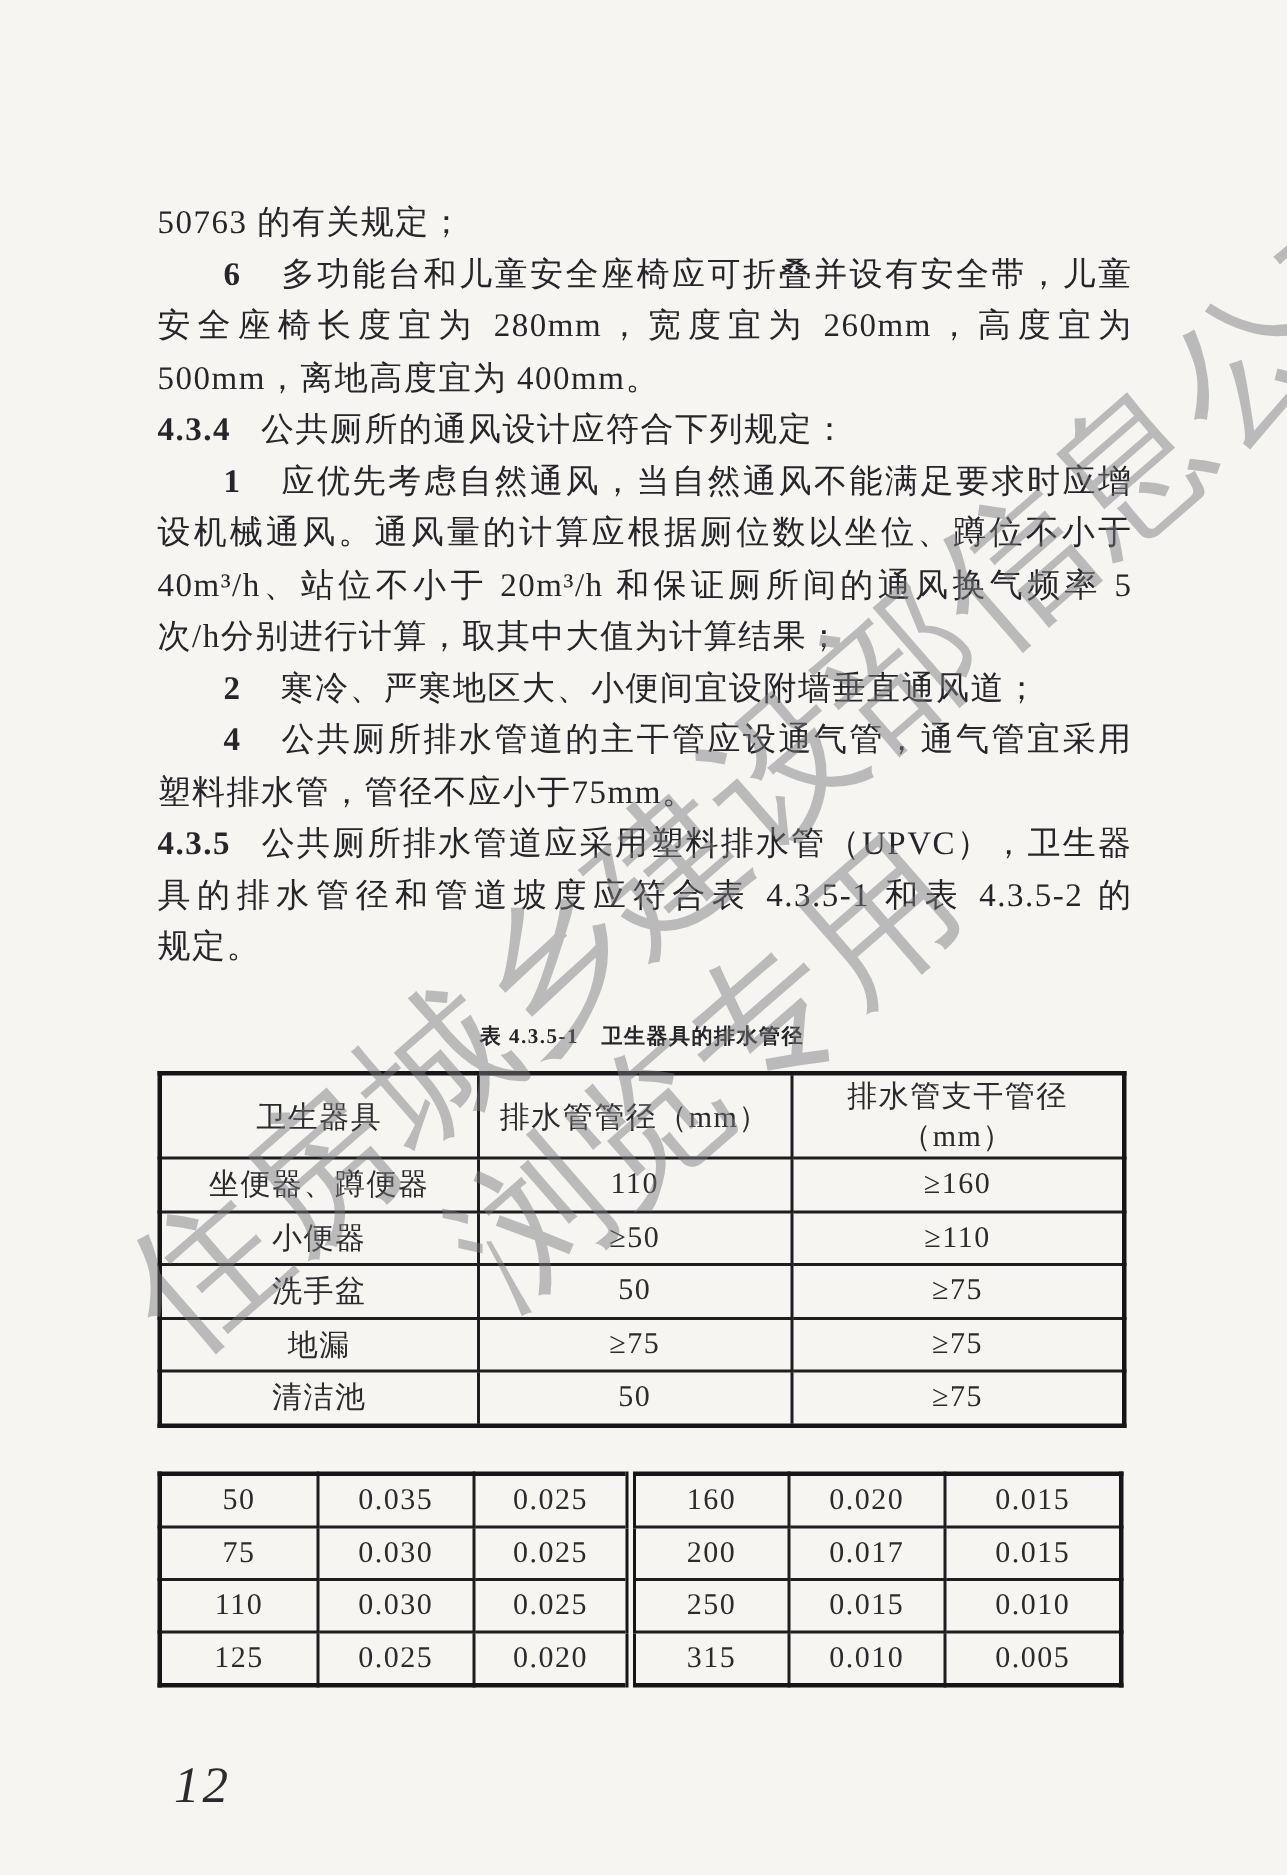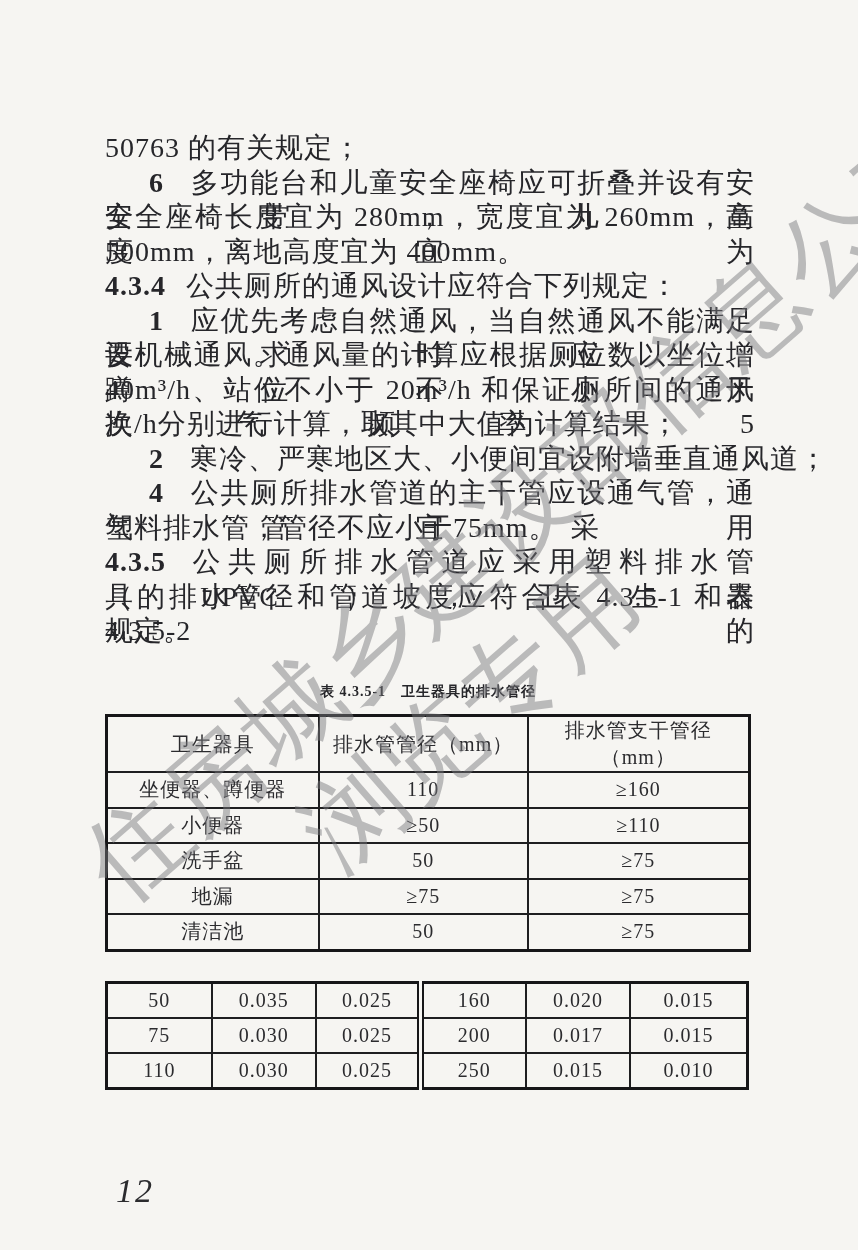--- a/index.html
+++ b/index.html
@@ -4,21 +4,21 @@
 <style>
   html,body{margin:0;padding:0;background:#e8e8e6;}
   .page{
     position:relative; width:858px; height:1250px;
     background:#f6f5f2; overflow:hidden;
     font-family:"Liberation Serif","DejaVu Serif",serif;
     color:#26262a;
   }
   
   .content{position:absolute;left:105px;top:131px;width:650px;}
-  .line{height:34.5px;line-height:34.5px;font-size:28px;letter-spacing:1px;white-space:nowrap;}
+  .line{height:34.5px;line-height:34.5px;font-size:22px;letter-spacing:1px;white-space:nowrap;}
   .line.fill{white-space:normal;text-align:justify;text-align-last:justify;}
   .num{font-weight:bold;display:inline-block;}
   .item .num{margin-left:44px;margin-right:26px;}
   .sec .num{margin-right:20px;text-align:right;}
   
   .tbl-title{position:absolute;left:105px;width:646px;text-align:center;
     font-weight:bold;font-size:14px;letter-spacing:1px;height:28px;line-height:28px;}
   .t1-title{top:678px;} .t2-title{top:943px;}
   
   table{position:absolute;border-collapse:collapse;table-layout:fixed;
@@ -133,20 +133,28 @@
       <td>0.015</td>
     </tr>
     <tr>
       <td>110</td>
       <td>0.030</td>
       <td>0.025</td>
       <td class="dbl">250</td>
       <td>0.015</td>
       <td>0.010</td>
     </tr>
+    <tr>
+      <td>125</td>
+      <td>0.025</td>
+      <td>0.020</td>
+      <td class="dbl">315</td>
+      <td>0.010</td>
+      <td>0.005</td>
+    </tr>
   </tbody>
     </table>
 
   <div class="wm wm1">住房城乡建设部信息公开</div>
   <div class="wm wm2">浏览专用</div>
 
   <div class="pagenum">12</div>
 
 </div>
 

